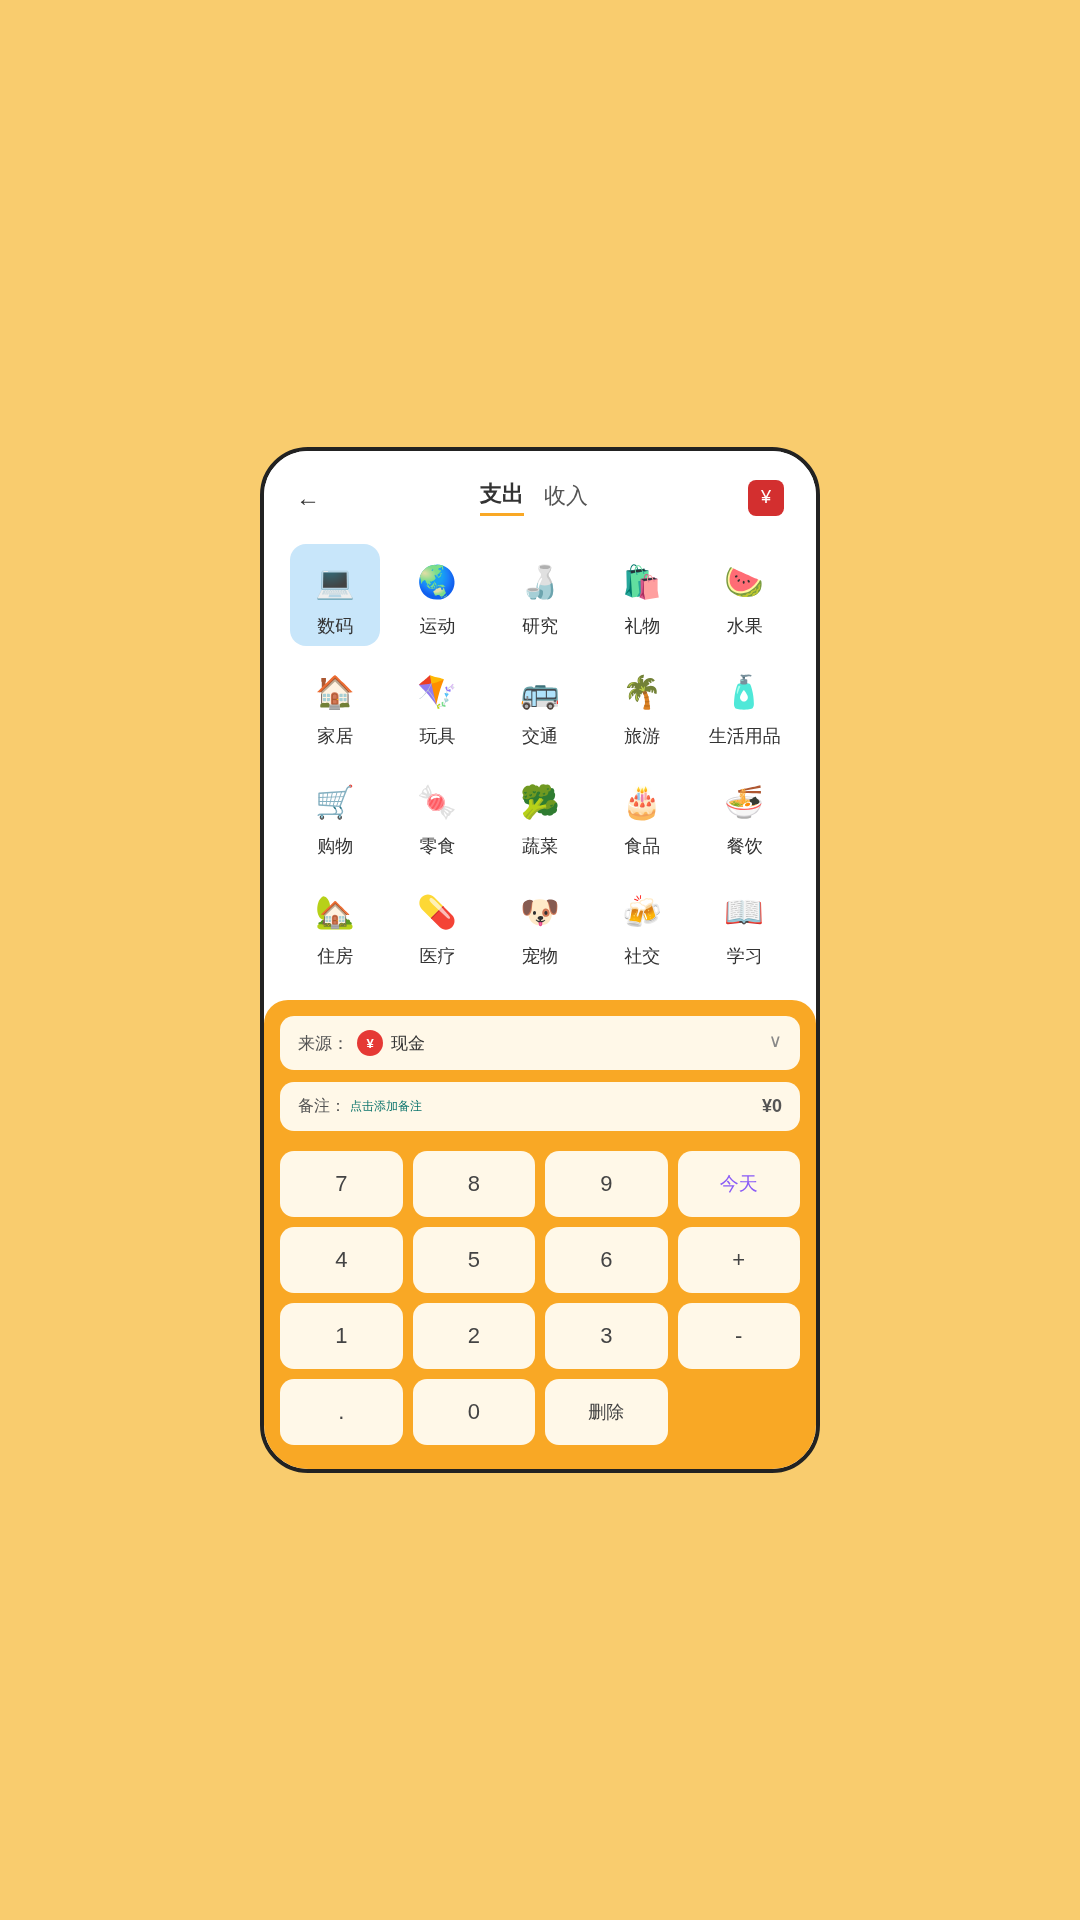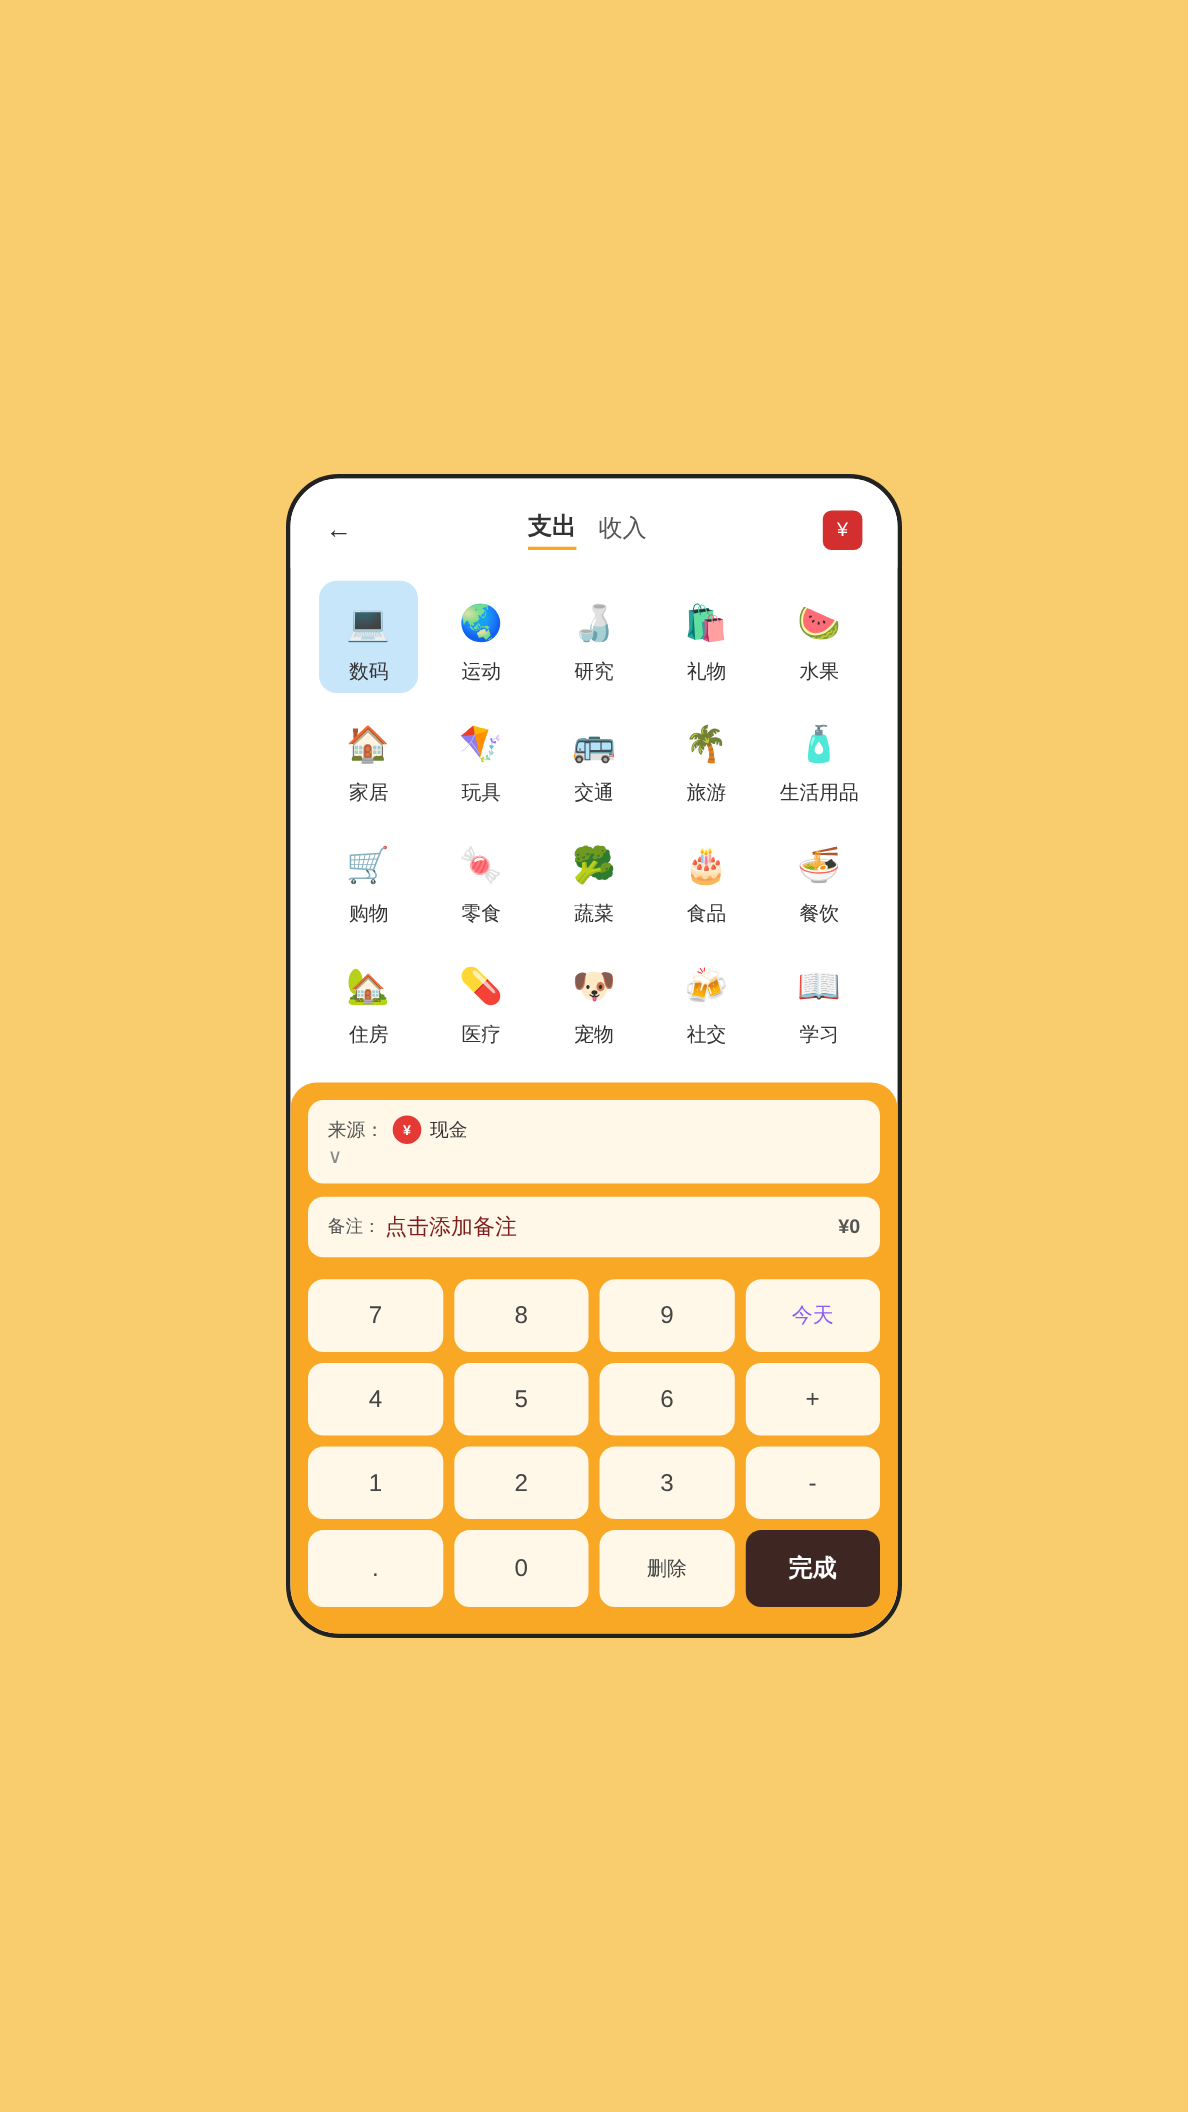--- a/index.html
+++ b/index.html
@@ -108,21 +108,20 @@
     }
     
     .source-row {
       background: #fff8e8;
       border-radius: 14px;
       padding: 14px 18px;
       display: flex;
       align-items: flex-start;
       justify-content: space-between;
       margin-bottom: 12px;
-      flex-direction: column;
     }
     .source-left {
       display: flex;
       align-items: center;
       gap: 8px;
       font-size: 17px;
       color: #555;
     }
     .source-icon {
       width: 26px;
@@ -155,22 +154,22 @@
       margin-bottom: 20px;
     }
     .note-left {
       display: flex;
       align-items: center;
       gap: 4px;
       font-size: 16px;
       color: #555;
     }
     .note-placeholder {
-      color: #7f1d1d;
-      font-size: 20px;
+      color: #0f766e;
+      font-size: 12px;
     }
     .note-amount {
       font-size: 18px;
       color: #555;
       font-weight: bold;
     }
     
     .numpad {
       display: grid;
       grid-template-columns: repeat(4, 1fr);
@@ -336,17 +335,16 @@
         <button class="num-btn">5</button>
         <button class="num-btn">6</button>
         <button class="num-btn">+</button>
         <button class="num-btn">1</button>
         <button class="num-btn">2</button>
         <button class="num-btn">3</button>
         <button class="num-btn">-</button>
         <button class="num-btn">.</button>
         <button class="num-btn">0</button>
         <button class="num-btn delete">删除</button>
-        <button class="num-btn done">完成</button>
       </div>
   </div>
 
 </div>
 
 </body></html>

